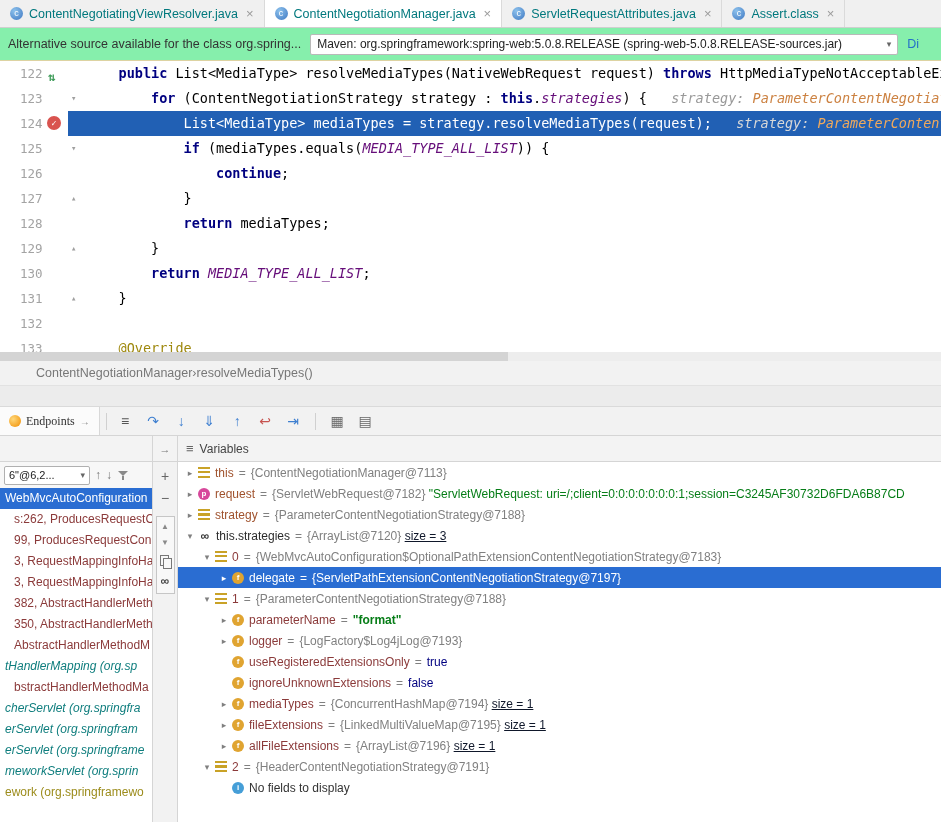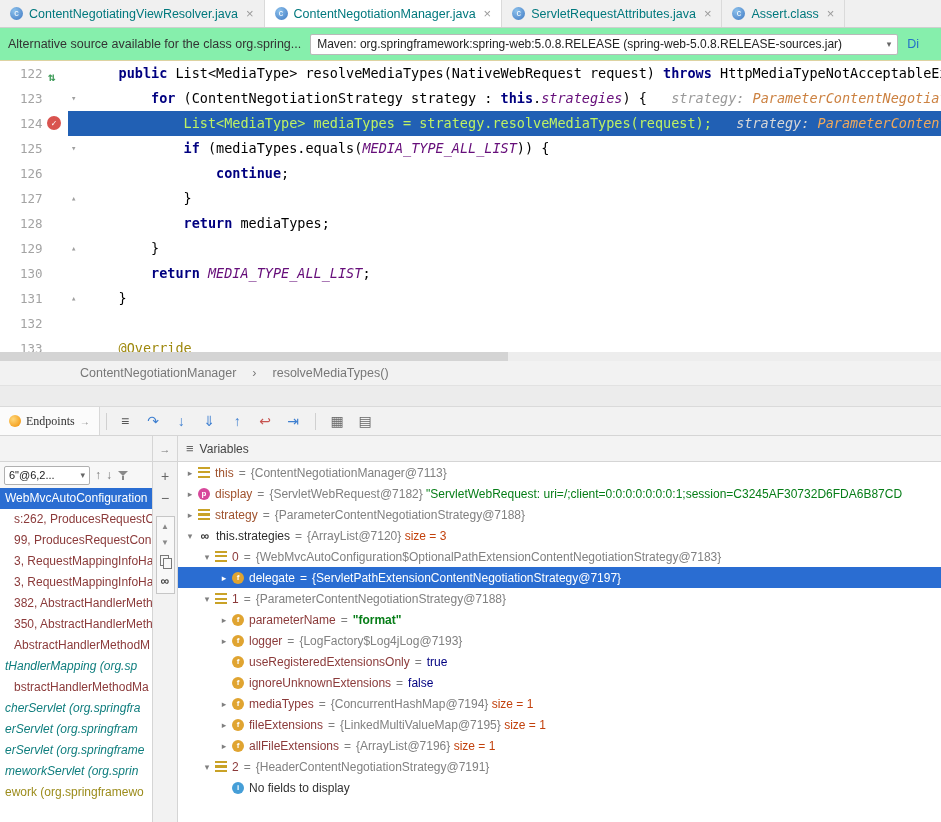--- a/index.html
+++ b/index.html
@@ -37,29 +37,29 @@
   .fold { position:absolute; left:3px; top:0; color:#A0A0A0; font-size:9px; }
   .bp { position:absolute; left:5px; top:5px; width:14px; height:14px; border-radius:50%;
         background:#D9534F; color:#fff; font-size:9px; line-height:14px; text-align:center; }
   .ovr { position:absolute; left:6px; top:4px; color:#3F9C5A; font-weight:bold; font-size:12px; }
   .kw { color:#000080; font-weight:bold; }
   .plain { color:#000; }
   .field { color:#660E7A; font-style:italic; }
   .ann { color:#9E880D; }
   .hint-label { color:#999; font-style:italic; }
   .hint-type { color:#CC8242; font-style:italic; }
-  .exec .kw, .exec .plain { color:#bef264;margin-top:29px; }
+  .exec .kw, .exec .plain { color:#ffffff;margin-top:29px; }
   .exec .hint-label { color:#D8D8D8; }
   .exec .hint-type { color:#F0A95C; }
   .hscroll { position:absolute; left:0; right:0; bottom:0; height:9px; background:#EDEDED; }
   .hthumb { width:508px; height:100%; background:#D4D4D4; }
 
   
-  .breadcrumbs { height:25px; background:#F2F2F2; display:flex; align-items:center; gap:16px;
-    padding-left:80px; font-size:12.5px; color:#777; border-bottom:1px solid #E2E2E2; }
+  .breadcrumbs { height:25px; background:#F2F2F2; display:flex; align-items:center; gap:0;
+    padding-left:36px; font-size:12.5px; color:#777; border-bottom:1px solid #E2E2E2; }
   .gapband { height:21px; background:#ECECEC; border-bottom:1px solid #DADADA; }
 
   
   .dtoolbar { height:29px; background:#F2F2F2; border-bottom:1px solid #D5D5D5;
     display:flex; align-items:center; }
   .endpoints { display:flex; align-items:center; gap:5px; height:100%; padding:0 9px;
     background:#FBFBFB; border-right:1px solid #D8D8D8; font-size:12px; color:#333;font-family:Liberation Serif, serif; }
   .ep-icon { width:12px; height:12px; border-radius:50%;
     background:radial-gradient(circle at 35% 35%, #FFD87A, #F08C00); }
   .ep-arrow { color:#888; font-size:10px; }
@@ -123,21 +123,21 @@
   .ic-watch { width:14px; flex:none; margin-right:4px; text-align:center;
     color:#333; font-size:12px; font-weight:bold; }
   .vname { margin-right:5px; }
   .nm-var { color:#A0522D; }
   .nm-watch { color:#2B2B2B; }
   .nm-idx, .nm-field { color:#8B3A3A; }
   .veq { color:#808080; margin-right:5px; }
   .v-obj { color:#808080; }
   .v-str { color:#067D17; }
   .v-strb { color:#067D17; font-weight:bold; }
-  .v-size { color:#c2410c; }
+  .v-size { color:#0f172a;text-decoration:underline; }
   .v-bool { color:#000080; }
   .v-plain { color:#333; }
   .vrow.selected { background:#2A6DD2; }
   .vrow.selected .vname, .vrow.selected .veq, .vrow.selected .exp,
   .vrow.selected .v-obj, .vrow.selected .v-str, .vrow.selected .v-strb,
   .vrow.selected .v-size, .vrow.selected .v-bool, .vrow.selected .v-plain { color:#fff; }
 </style>
 </head>
 <body>
 
@@ -272,21 +272,21 @@
         </div>
     </div>
 
     <div class="vars-col">
       <div class="vars-header">
         <span class="vh-icon">≡</span>
         <span>Variables</span>
       </div>
       <div class="vars-tree">
           <div class="vrow" style="padding-left: 4px;"><span class="exp">▸</span><span class="ic-obj"></span><span class="vname nm-var">this</span><span class="veq">=</span><span class="v-obj">{ContentNegotiationManager@7113}</span></div>
-          <div class="vrow" style="padding-left: 4px;"><span class="exp">▸</span><span class="ic-circle ic-param">p</span><span class="vname nm-var">display</span><span class="veq">=</span><span class="v-obj">{ServletWebRequest@7182} </span><span class="v-str">"ServletWebRequest: uri=/;client=0:0:0:0:0:0:0:1;session=C3245AF30732D6FDA6B87CD</span></div>
+          <div class="vrow" style="padding-left: 4px;"><span class="exp">▸</span><span class="ic-circle ic-param">p</span><span class="vname nm-var">request</span><span class="veq">=</span><span class="v-obj">{ServletWebRequest@7182} </span><span class="v-str">"ServletWebRequest: uri=/;client=0:0:0:0:0:0:0:1;session=C3245AF30732D6FDA6B87CD</span></div>
           <div class="vrow" style="padding-left: 4px;"><span class="exp">▸</span><span class="ic-obj"></span><span class="vname nm-var">strategy</span><span class="veq">=</span><span class="v-obj">{ParameterContentNegotiationStrategy@7188}</span></div>
           <div class="vrow" style="padding-left: 4px;"><span class="exp">▾</span><span class="ic-watch">∞</span><span class="vname nm-watch">this.strategies</span><span class="veq">=</span><span class="v-obj">{ArrayList@7120} </span><span class="v-size">size = 3</span></div>
           <div class="vrow" style="padding-left: 21px;"><span class="exp">▾</span><span class="ic-obj"></span><span class="vname nm-idx">0</span><span class="veq">=</span><span class="v-obj">{WebMvcAutoConfiguration$OptionalPathExtensionContentNegotiationStrategy@7183}</span></div>
           <div class="vrow selected" style="padding-left: 38px;"><span class="exp">▸</span><span class="ic-circle ic-field">f</span><span class="vname nm-field">delegate</span><span class="veq">=</span><span class="v-obj">{ServletPathExtensionContentNegotiationStrategy@7197}</span></div>
           <div class="vrow" style="padding-left: 21px;"><span class="exp">▾</span><span class="ic-obj"></span><span class="vname nm-idx">1</span><span class="veq">=</span><span class="v-obj">{ParameterContentNegotiationStrategy@7188}</span></div>
           <div class="vrow" style="padding-left: 38px;"><span class="exp">▸</span><span class="ic-circle ic-field">f</span><span class="vname nm-field">parameterName</span><span class="veq">=</span><span class="v-strb">"format"</span></div>
           <div class="vrow" style="padding-left: 38px;"><span class="exp">▸</span><span class="ic-circle ic-field">f</span><span class="vname nm-field">logger</span><span class="veq">=</span><span class="v-obj">{LogFactory$Log4jLog@7193}</span></div>
           <div class="vrow" style="padding-left: 38px;"><span class="exp"></span><span class="ic-circle ic-field">f</span><span class="vname nm-field">useRegisteredExtensionsOnly</span><span class="veq">=</span><span class="v-bool">true</span></div>
           <div class="vrow" style="padding-left: 38px;"><span class="exp"></span><span class="ic-circle ic-field">f</span><span class="vname nm-field">ignoreUnknownExtensions</span><span class="veq">=</span><span class="v-bool">false</span></div>
           <div class="vrow" style="padding-left: 38px;"><span class="exp">▸</span><span class="ic-circle ic-field">f</span><span class="vname nm-field">mediaTypes</span><span class="veq">=</span><span class="v-obj">{ConcurrentHashMap@7194} </span><span class="v-size">size = 1</span></div>

